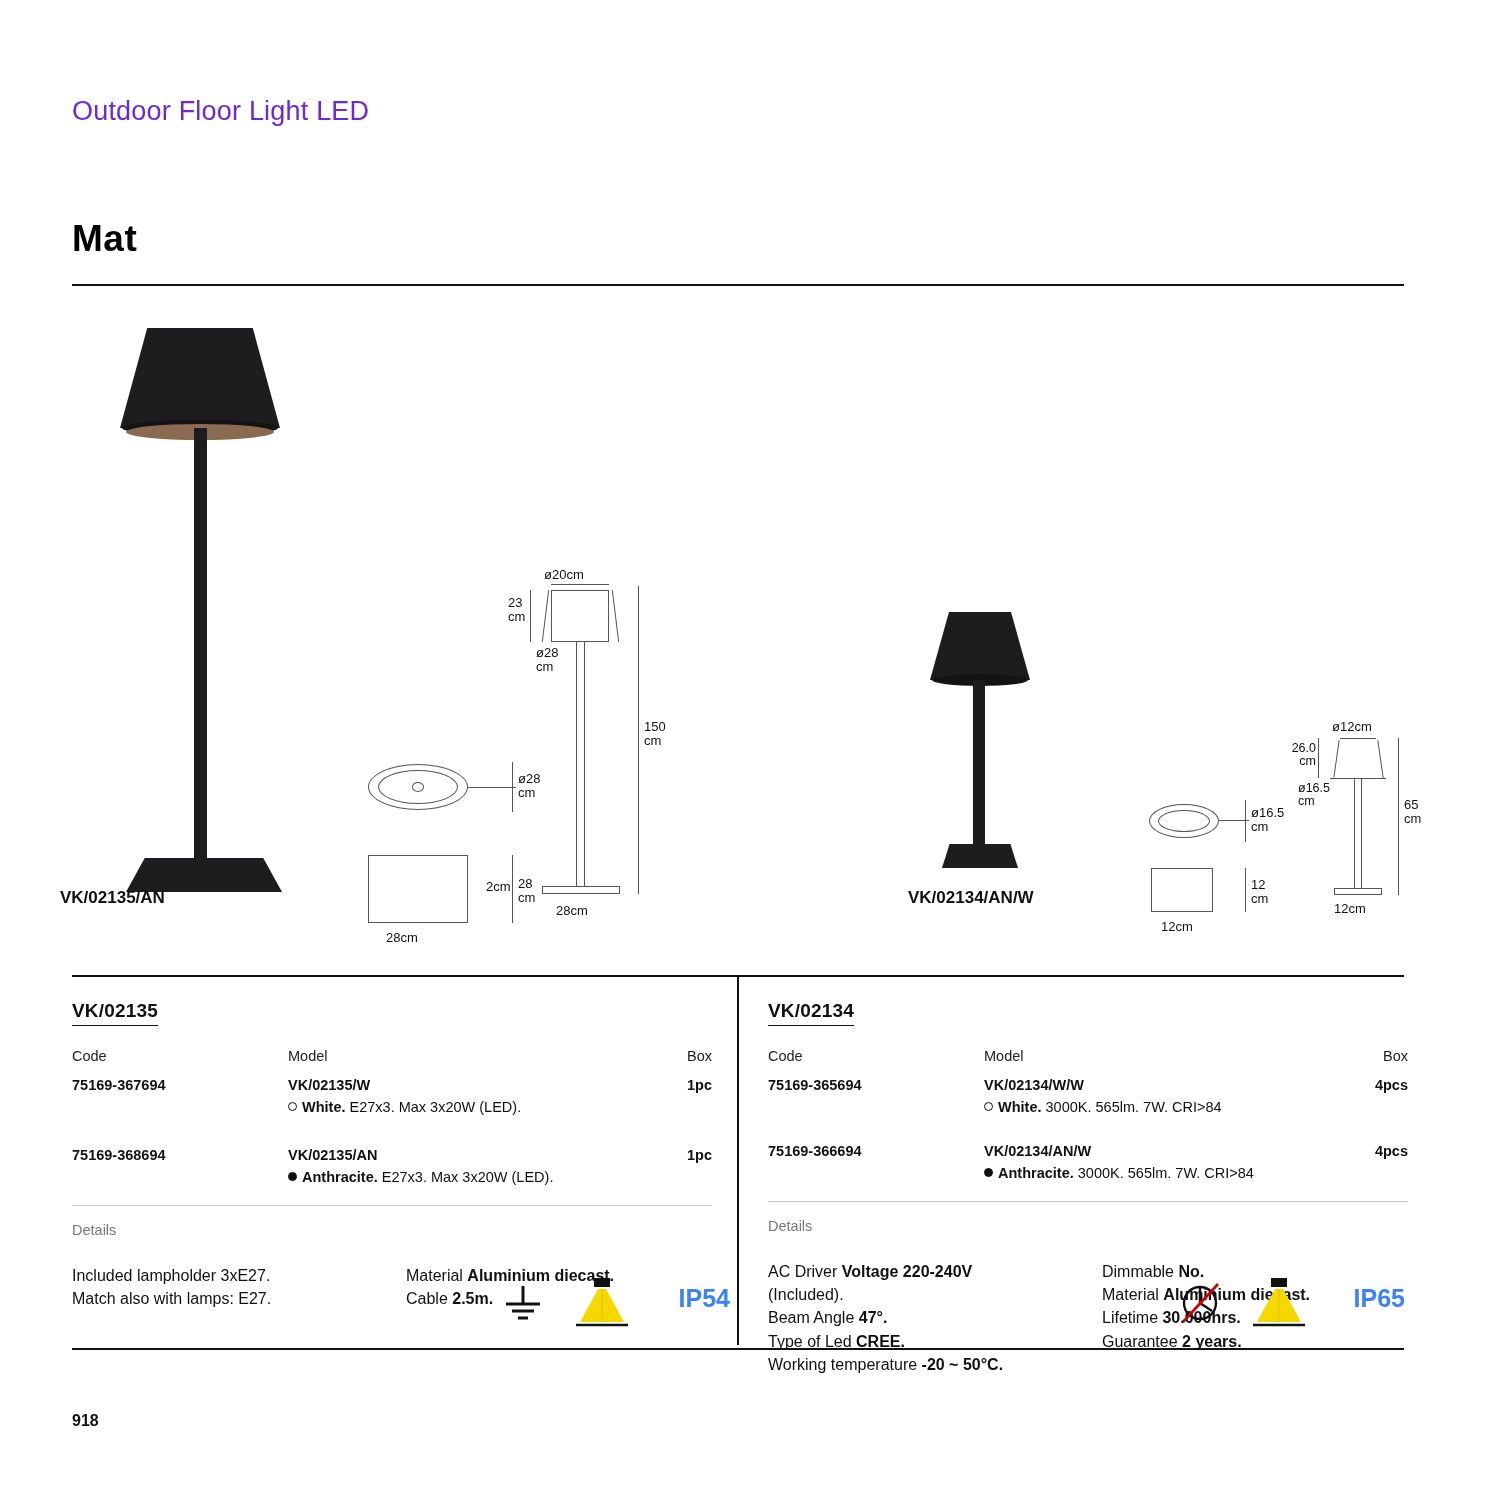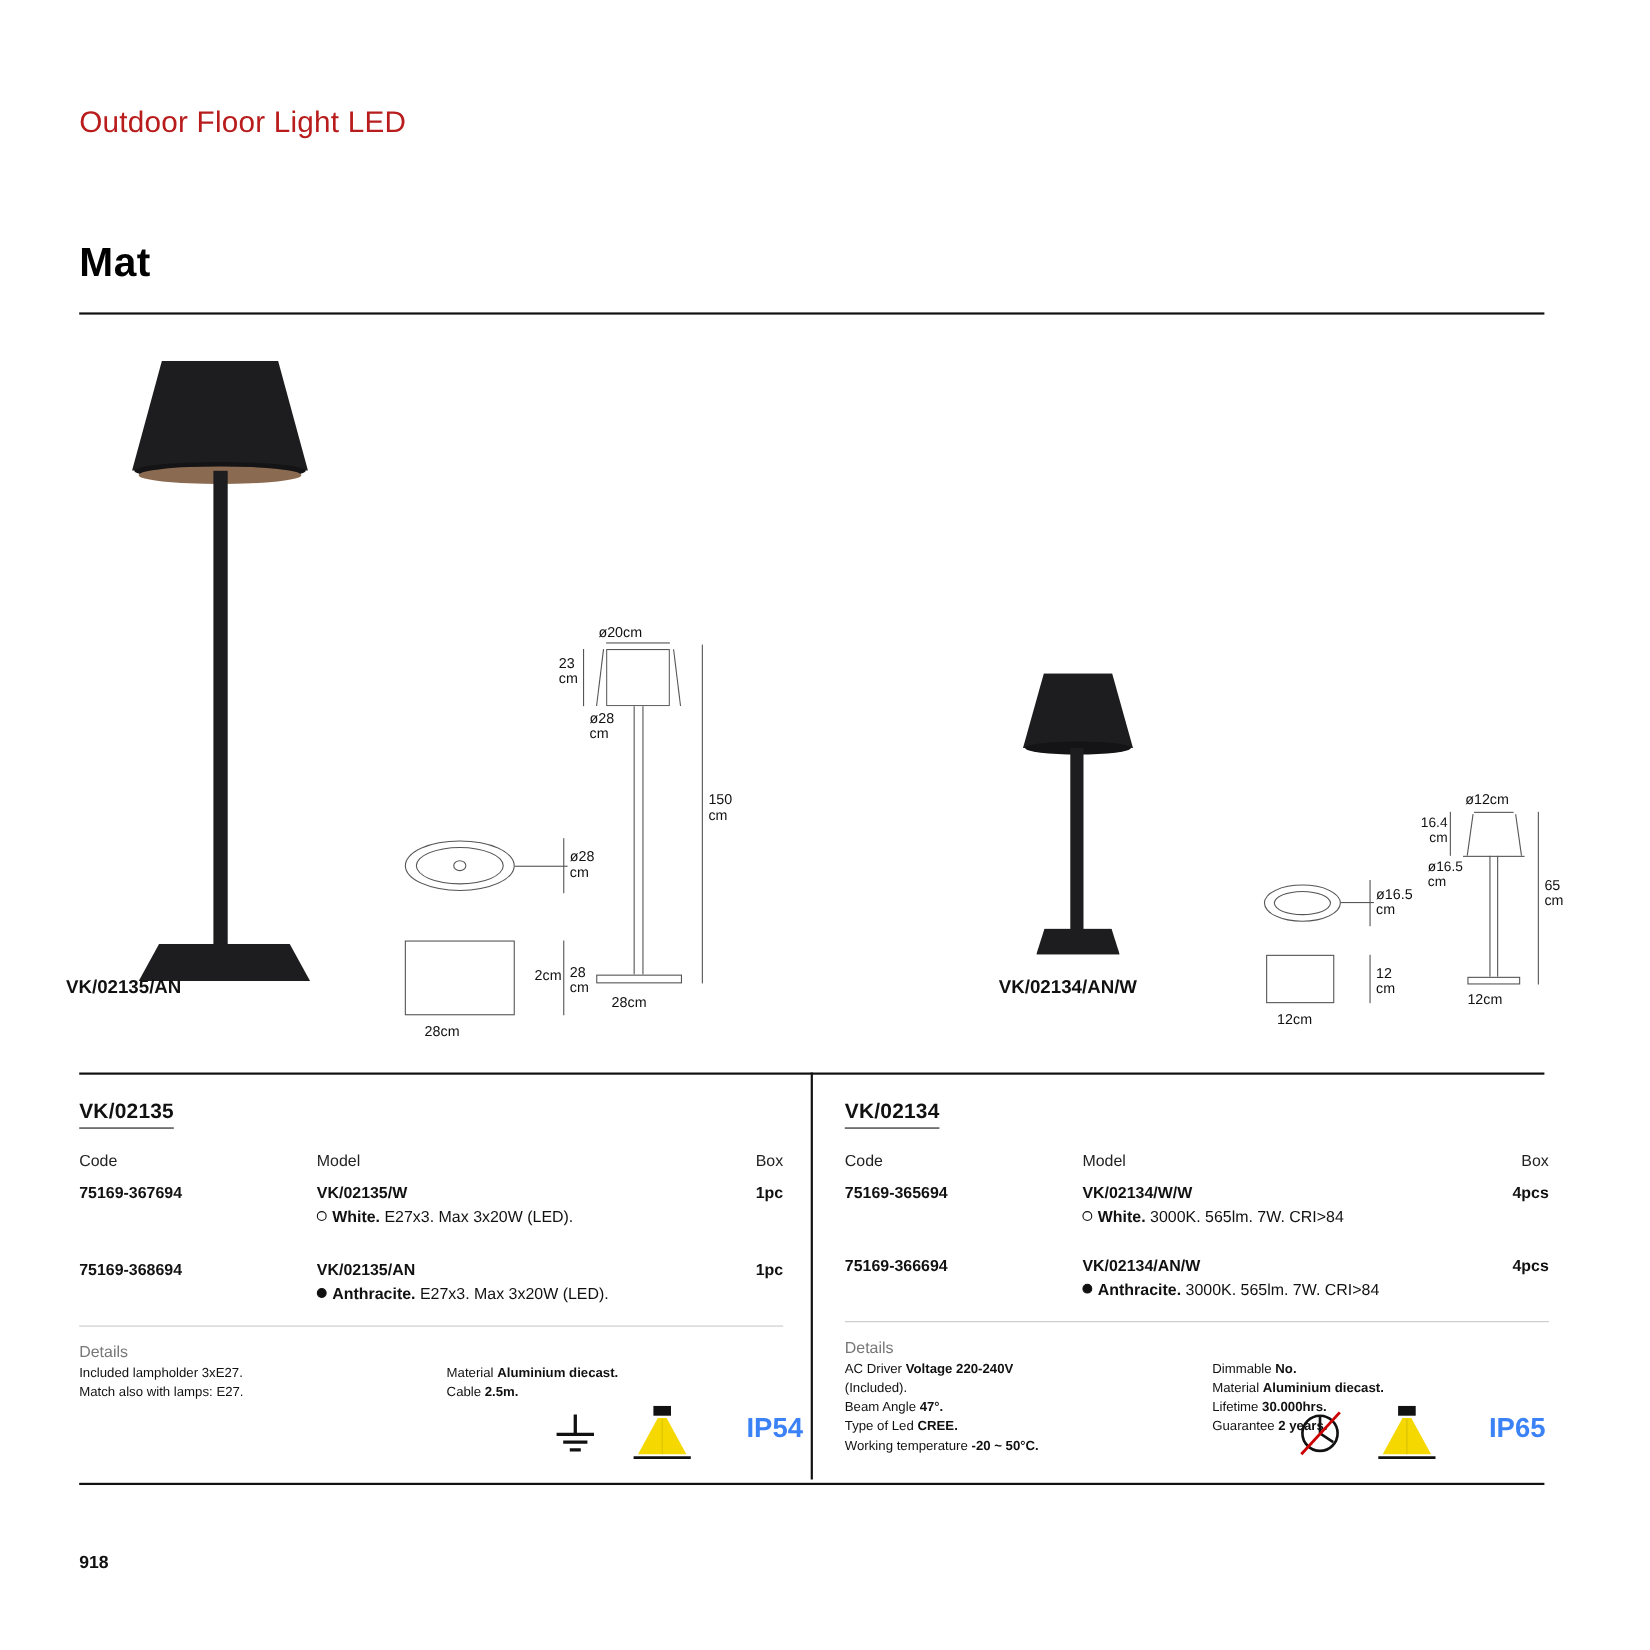--- a/index.html
+++ b/index.html
@@ -10,21 +10,21 @@
     font-family: "Liberation Sans", sans-serif;
     color: #111111;
     position: relative;
     overflow: hidden;
   }
   .page { position: relative; width: 1500px; height: 1500px; }
 
   
   .cat-title {
     position: absolute; left: 72px; top: 96px;
-    font-size: 27px; font-weight: 400; color: #b91c1c; letter-spacing: .2px;
+    font-size: 27px; font-weight: 400; color: #6d28d9; letter-spacing: .2px;
   }
   .fam-title {
     position: absolute; left: 72px; top: 218px;
     font-size: 37px; font-weight: 700; color: #000; letter-spacing: .5px;
   }
   .rule-top {
     position: absolute; left: 72px; top: 284px; width: 1332px; height: 2px; background: #111;
   }
 
   
@@ -112,21 +112,21 @@
   .trow .c-model { position: absolute; left: 216px; top: 0; font-weight: 700; }
   .trow .c-desc { position: absolute; left: 216px; top: 22px; font-weight: 400; }
   .trow .c-desc b { font-weight: 700; }
   .trow .c-box { position: absolute; right: 0; top: 0; font-weight: 700; }
   .dot { display: inline-block; width: 9px; height: 9px; border-radius: 50%; border: 1.3px solid #111; margin-right: 5px; vertical-align: 1px; }
   .dot.filled { background: #111; }
 
   .hr-light { margin-top: 14px; height: 1px; background: #c9c9c9; width: 100%; }
 
   .details-lbl { margin-top: 16px; font-size: 14.5px; color: #777; }
-  .details-grid { position: relative; margin-top: 2px; font-size: 12px; line-height: 1.45; color: #111; }
+  .details-grid { position: relative; margin-top: 26px; font-size: 16px; line-height: 1.45; color: #111; }
   .details-grid .dcol-a { position: absolute; left: 0; top: 0; width: 320px; }
   .details-grid .dcol-b { position: absolute; left: 334px; top: 0; width: 300px; }
   .details-grid b { font-weight: 700; }
 
   
   .icons { position: absolute; height: 64px; }
   .icons.left { left: 500px; top: 1272px; width: 230px; }
   .icons.right { left: 1175px; top: 1272px; width: 230px; }
   .ip-txt { position: absolute; right: 0; top: 12px; font-size: 25px; font-weight: 700; color: #3b82f6; }
 
@@ -220,21 +220,21 @@
       <div class="dim-txt" style="left:16px; top:52px;">12cm</div>
     </div>
 
     <div class="tech" style="left:1290px; top:410px; width:160px; height:250px;">
       <div class="dim-txt" style="left:42px; top:10px;">ø12cm</div>
       <div class="tline" style="left:50px; top:28px; width:36px; height:1px;"></div>
       <div class="tline" style="left:46px; top:30px; width:1.4px; height:38px; transform:rotate(8deg);"></div>
       <div class="tline" style="left:90px; top:30px; width:1.4px; height:38px; transform:rotate(-8deg);"></div>
       <div class="tline" style="left:40px; top:68px; width:56px; height:1.2px;"></div>
       <div class="tline" style="left:28px; top:28px; width:1px; height:40px;"></div>
-      <div class="dim-txt small" style="left:-18px; top:32px; white-space:pre; width:44px; text-align:right;">16.4
+      <div class="dim-txt small" style="left:-18px; top:32px; white-space:pre; width:44px; text-align:right;">26.0
 cm</div>
       <div class="dim-txt small" style="left:8px; top:72px; white-space:pre;">ø16.5
 cm</div>
       <div class="tline" style="left:64px; top:68px; width:1.4px; height:110px;"></div>
       <div class="tline" style="left:71px; top:68px; width:1.4px; height:110px;"></div>
       <div class="rect" style="left:44px; top:178px; width:48px; height:7px;"></div>
       <div class="dim-txt" style="left:44px; top:192px;">12cm</div>
       <div class="tline" style="left:108px; top:28px; width:1px; height:157px;"></div>
       <div class="dim-txt" style="left:114px; top:88px; white-space:pre;">65
 cm</div>

